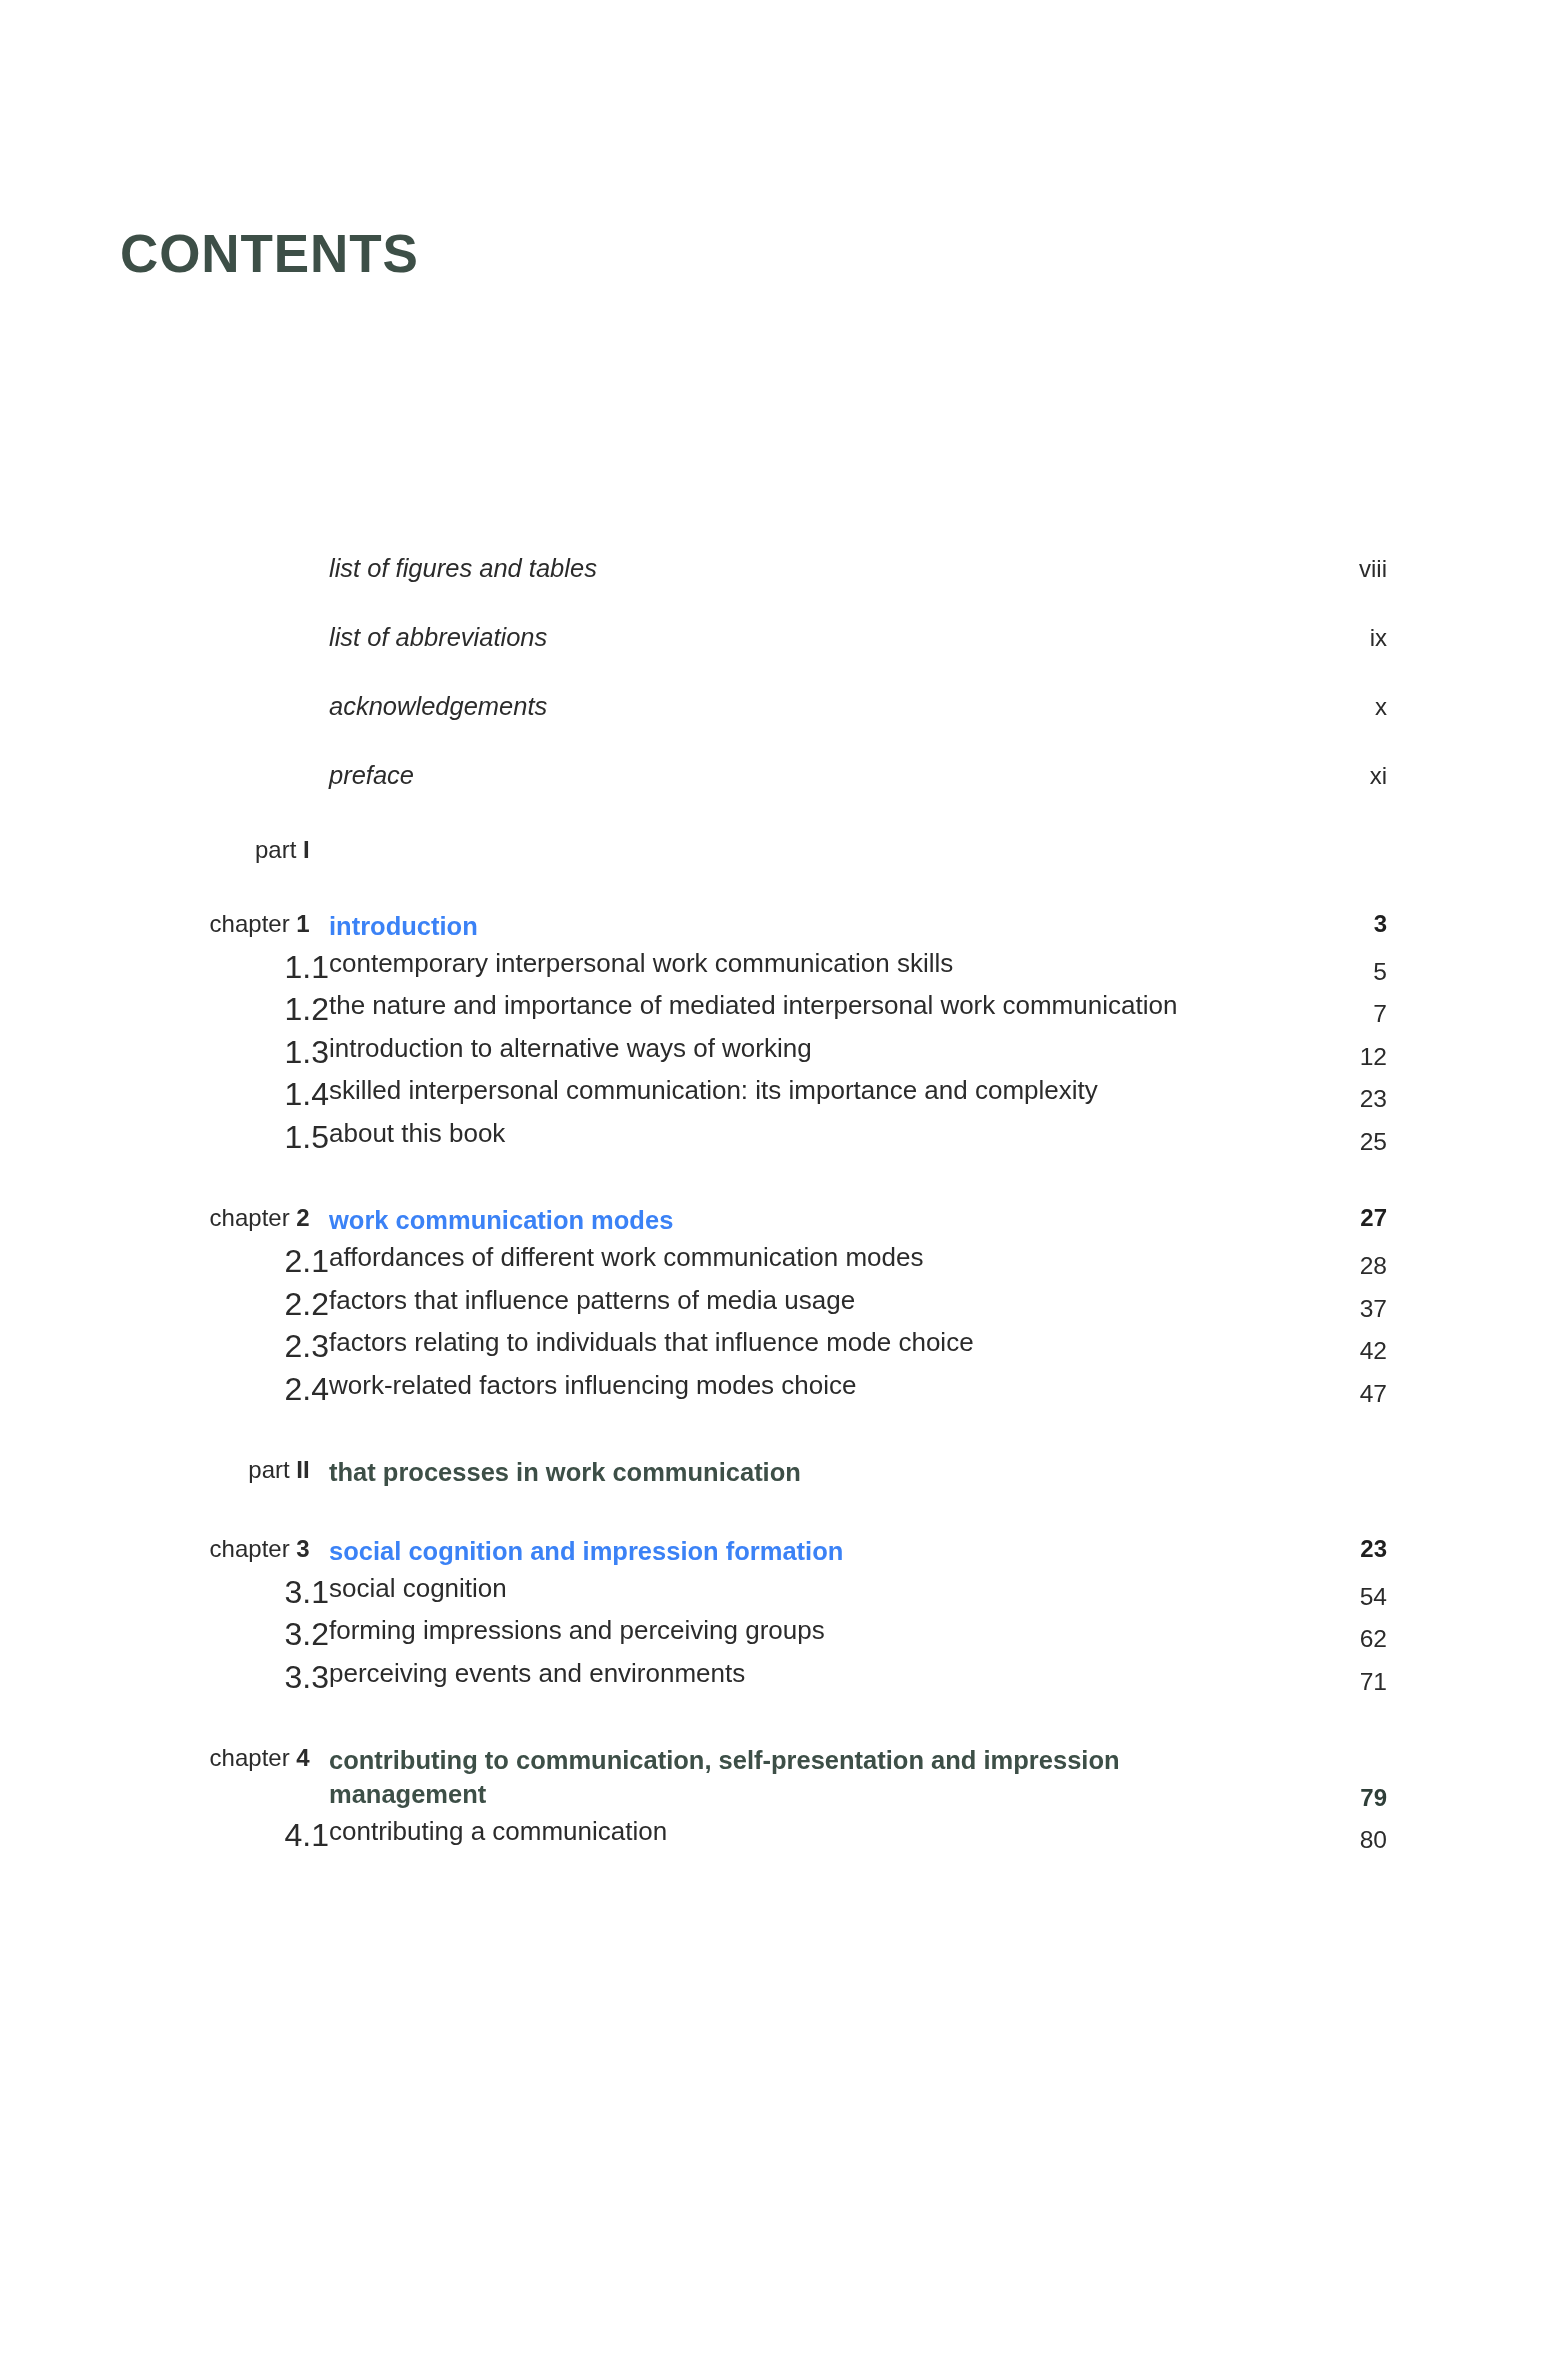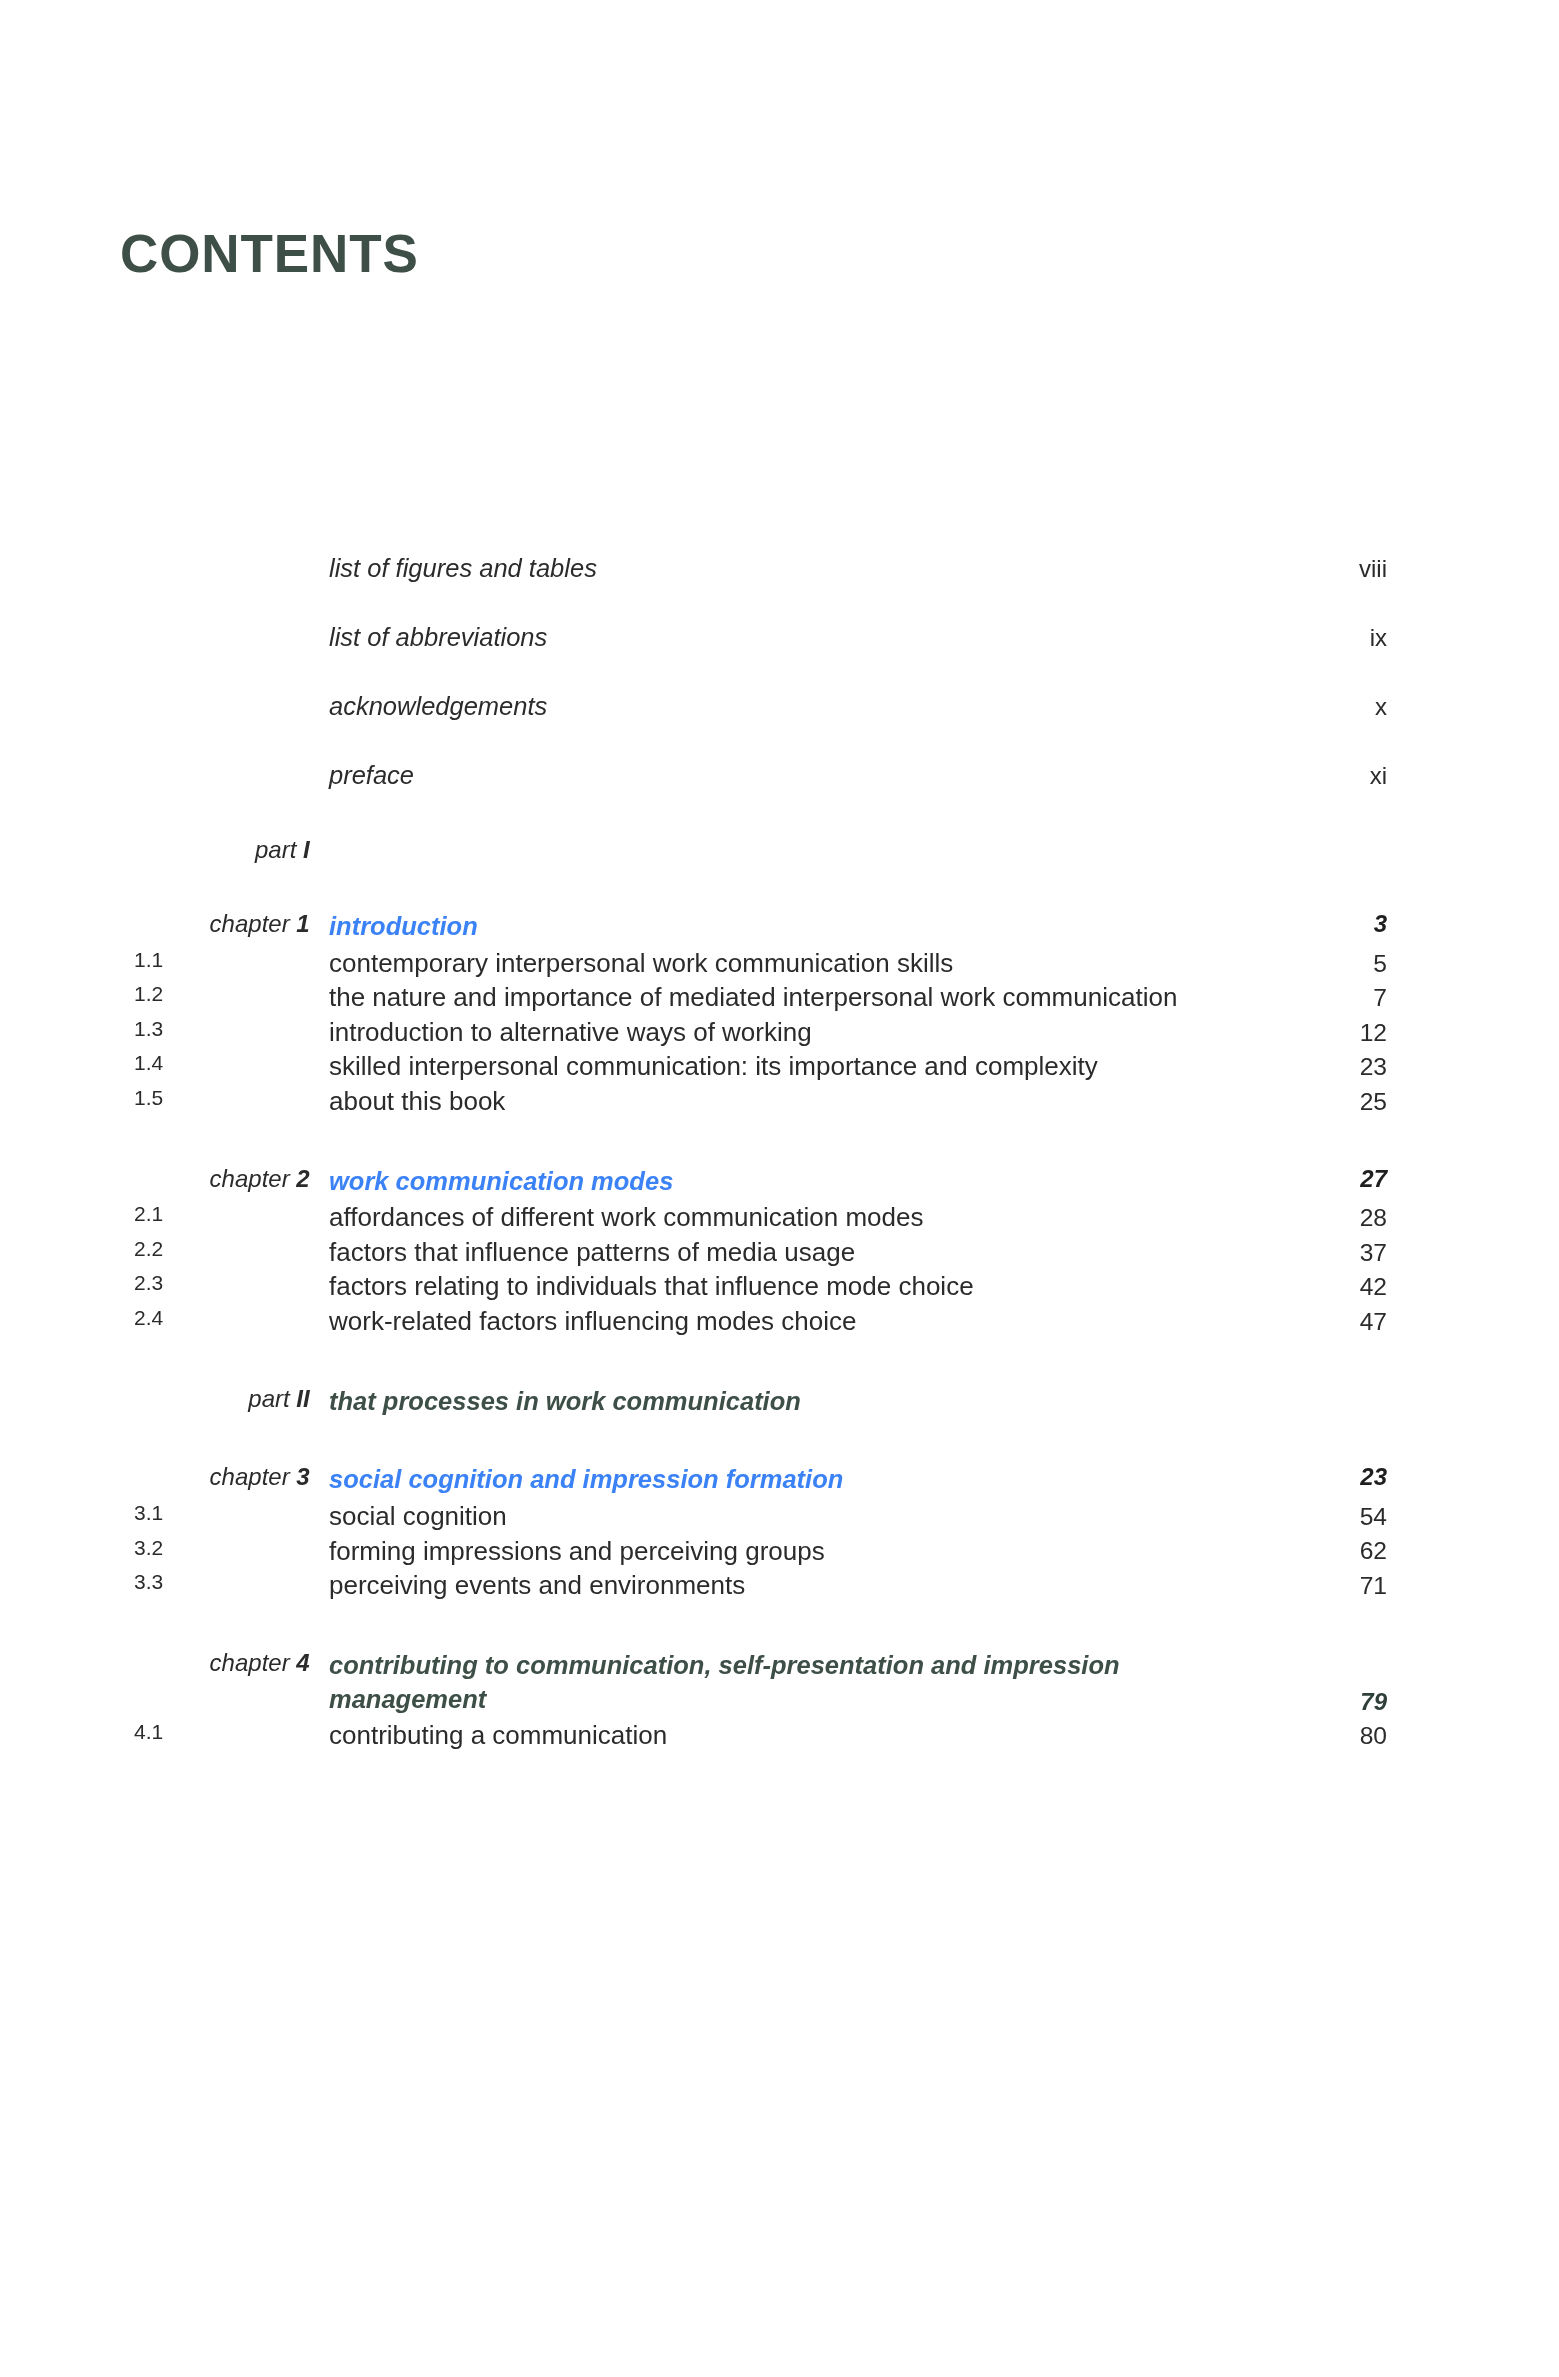--- a/index.html
+++ b/index.html
@@ -36,21 +36,20 @@
     left: 134px;
     top: 554px;
     width: 1253px;
   }
 
   
   .row {
     display: flex;
     align-items: flex-start;
     width: 100%;
-    font-style: italic;
   }
   .col-label {
     width: 195px;
     flex: 0 0 195px;
     text-align: right;
     padding-right: 19.3px;
     box-sizing: border-box;
     font-size: 24px;
     color: #2b2b2b;
     white-space: nowrap;
@@ -136,23 +135,24 @@
   .sections { margin-top: 1.8px; }
   .sec-row {
     display: flex;
     align-items: flex-start;
     width: 100%;
   }
   .sec-num {
     width: 195px;
     flex: 0 0 195px;
     box-sizing: border-box;
-    font-size: 21px;
+    font-size: 32px;
     color: #2b2b2b;
     line-height: 1.33;
+    text-align: right;
   }
   .sec-text {
     flex: 1 1 auto;
     font-size: 26px;
     color: #2b2b2b;
     line-height: 1.33;
     min-width: 0;
   }
   .sec-page {
     width: 106px;

